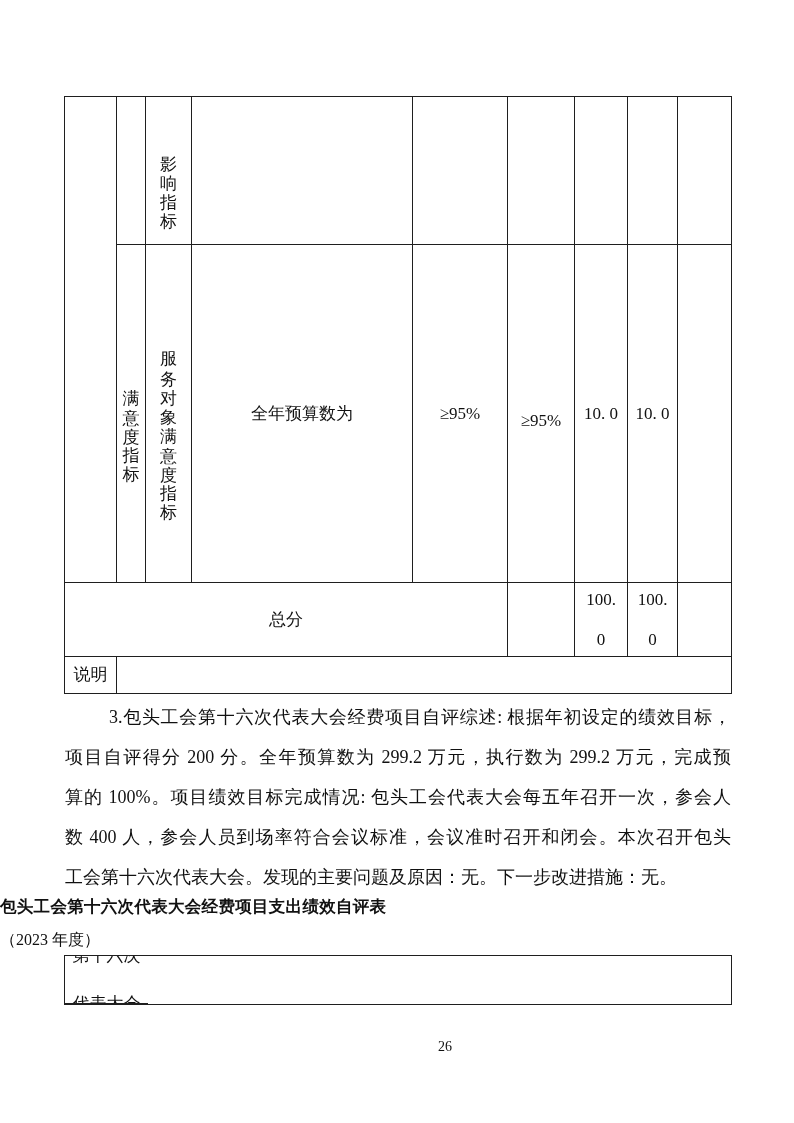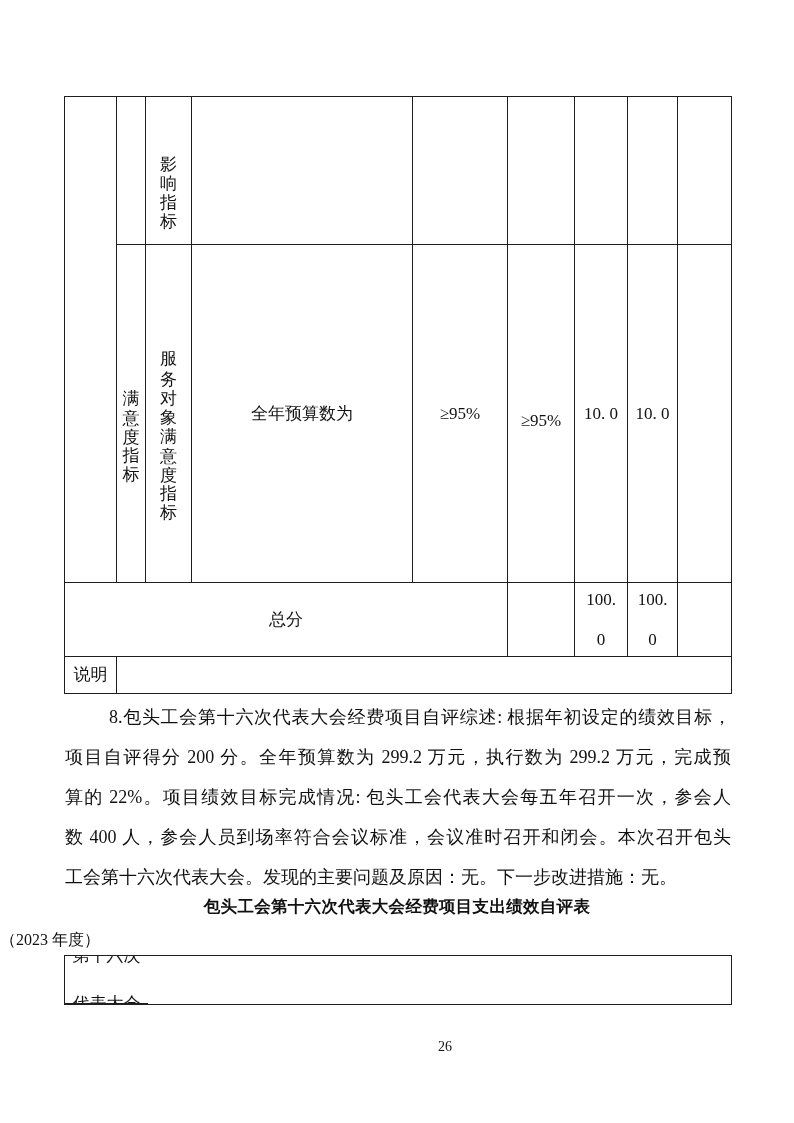--- a/index.html
+++ b/index.html
@@ -52,21 +52,20 @@
     text-align: justify;
     text-align-last: justify;
     white-space: normal;
     overflow: hidden;
   }
   .pline.first { text-indent: 44px; }
   .pline.last { text-align-last: left; }
   
   .next-title {
     position: absolute; left: 0; top: 895px; width: 100%;
-    text-align: center;
     font-family: "Liberation Sans", "DejaVu Sans", sans-serif;
     font-weight: 700;
     font-size: 16.5px; line-height: 22px;
     letter-spacing: 0.3px;
   }
   .next-year {
     position: absolute; left: 0; top: 929px; width: 100%;
     text-align: left;
     font-size: 16px; line-height: 22px;
   }
@@ -125,23 +124,23 @@
 0</div>
     <div class="cell" style="grid-area:3/8/4/9">100.
 0</div>
     <div class="cell nr" style="grid-area:3/9/4/10"></div>
 
     <div class="cell nb" style="grid-area:4/1/5/2">说明</div>
     <div class="cell nb nr" style="grid-area:4/2/5/10"></div>
   </div>
 
   <div class="summary">
-    <div class="pline first">8.包头工会第十六次代表大会经费项目自评综述: 根据年初设定的绩效目标，</div>
+    <div class="pline first">3.包头工会第十六次代表大会经费项目自评综述: 根据年初设定的绩效目标，</div>
     <div class="pline">项目自评得分 200 分。全年预算数为 299.2 万元，执行数为 299.2 万元，完成预</div>
-    <div class="pline">算的 22%。项目绩效目标完成情况: 包头工会代表大会每五年召开一次，参会人</div>
+    <div class="pline">算的 100%。项目绩效目标完成情况: 包头工会代表大会每五年召开一次，参会人</div>
     <div class="pline">数 400 人，参会人员到场率符合会议标准，会议准时召开和闭会。本次召开包头</div>
     <div class="pline last">工会第十六次代表大会。发现的主要问题及原因：无。下一步改进措施：无。</div>
   </div>
 
   <div class="next-title">包头工会第十六次代表大会经费项目支出绩效自评表</div>
   <div class="next-year">（2023 年度）</div>
 
   <div class="project-table">
     <div class="cell nr">包头工会第十六次代表大会经费</div>
   </div>

